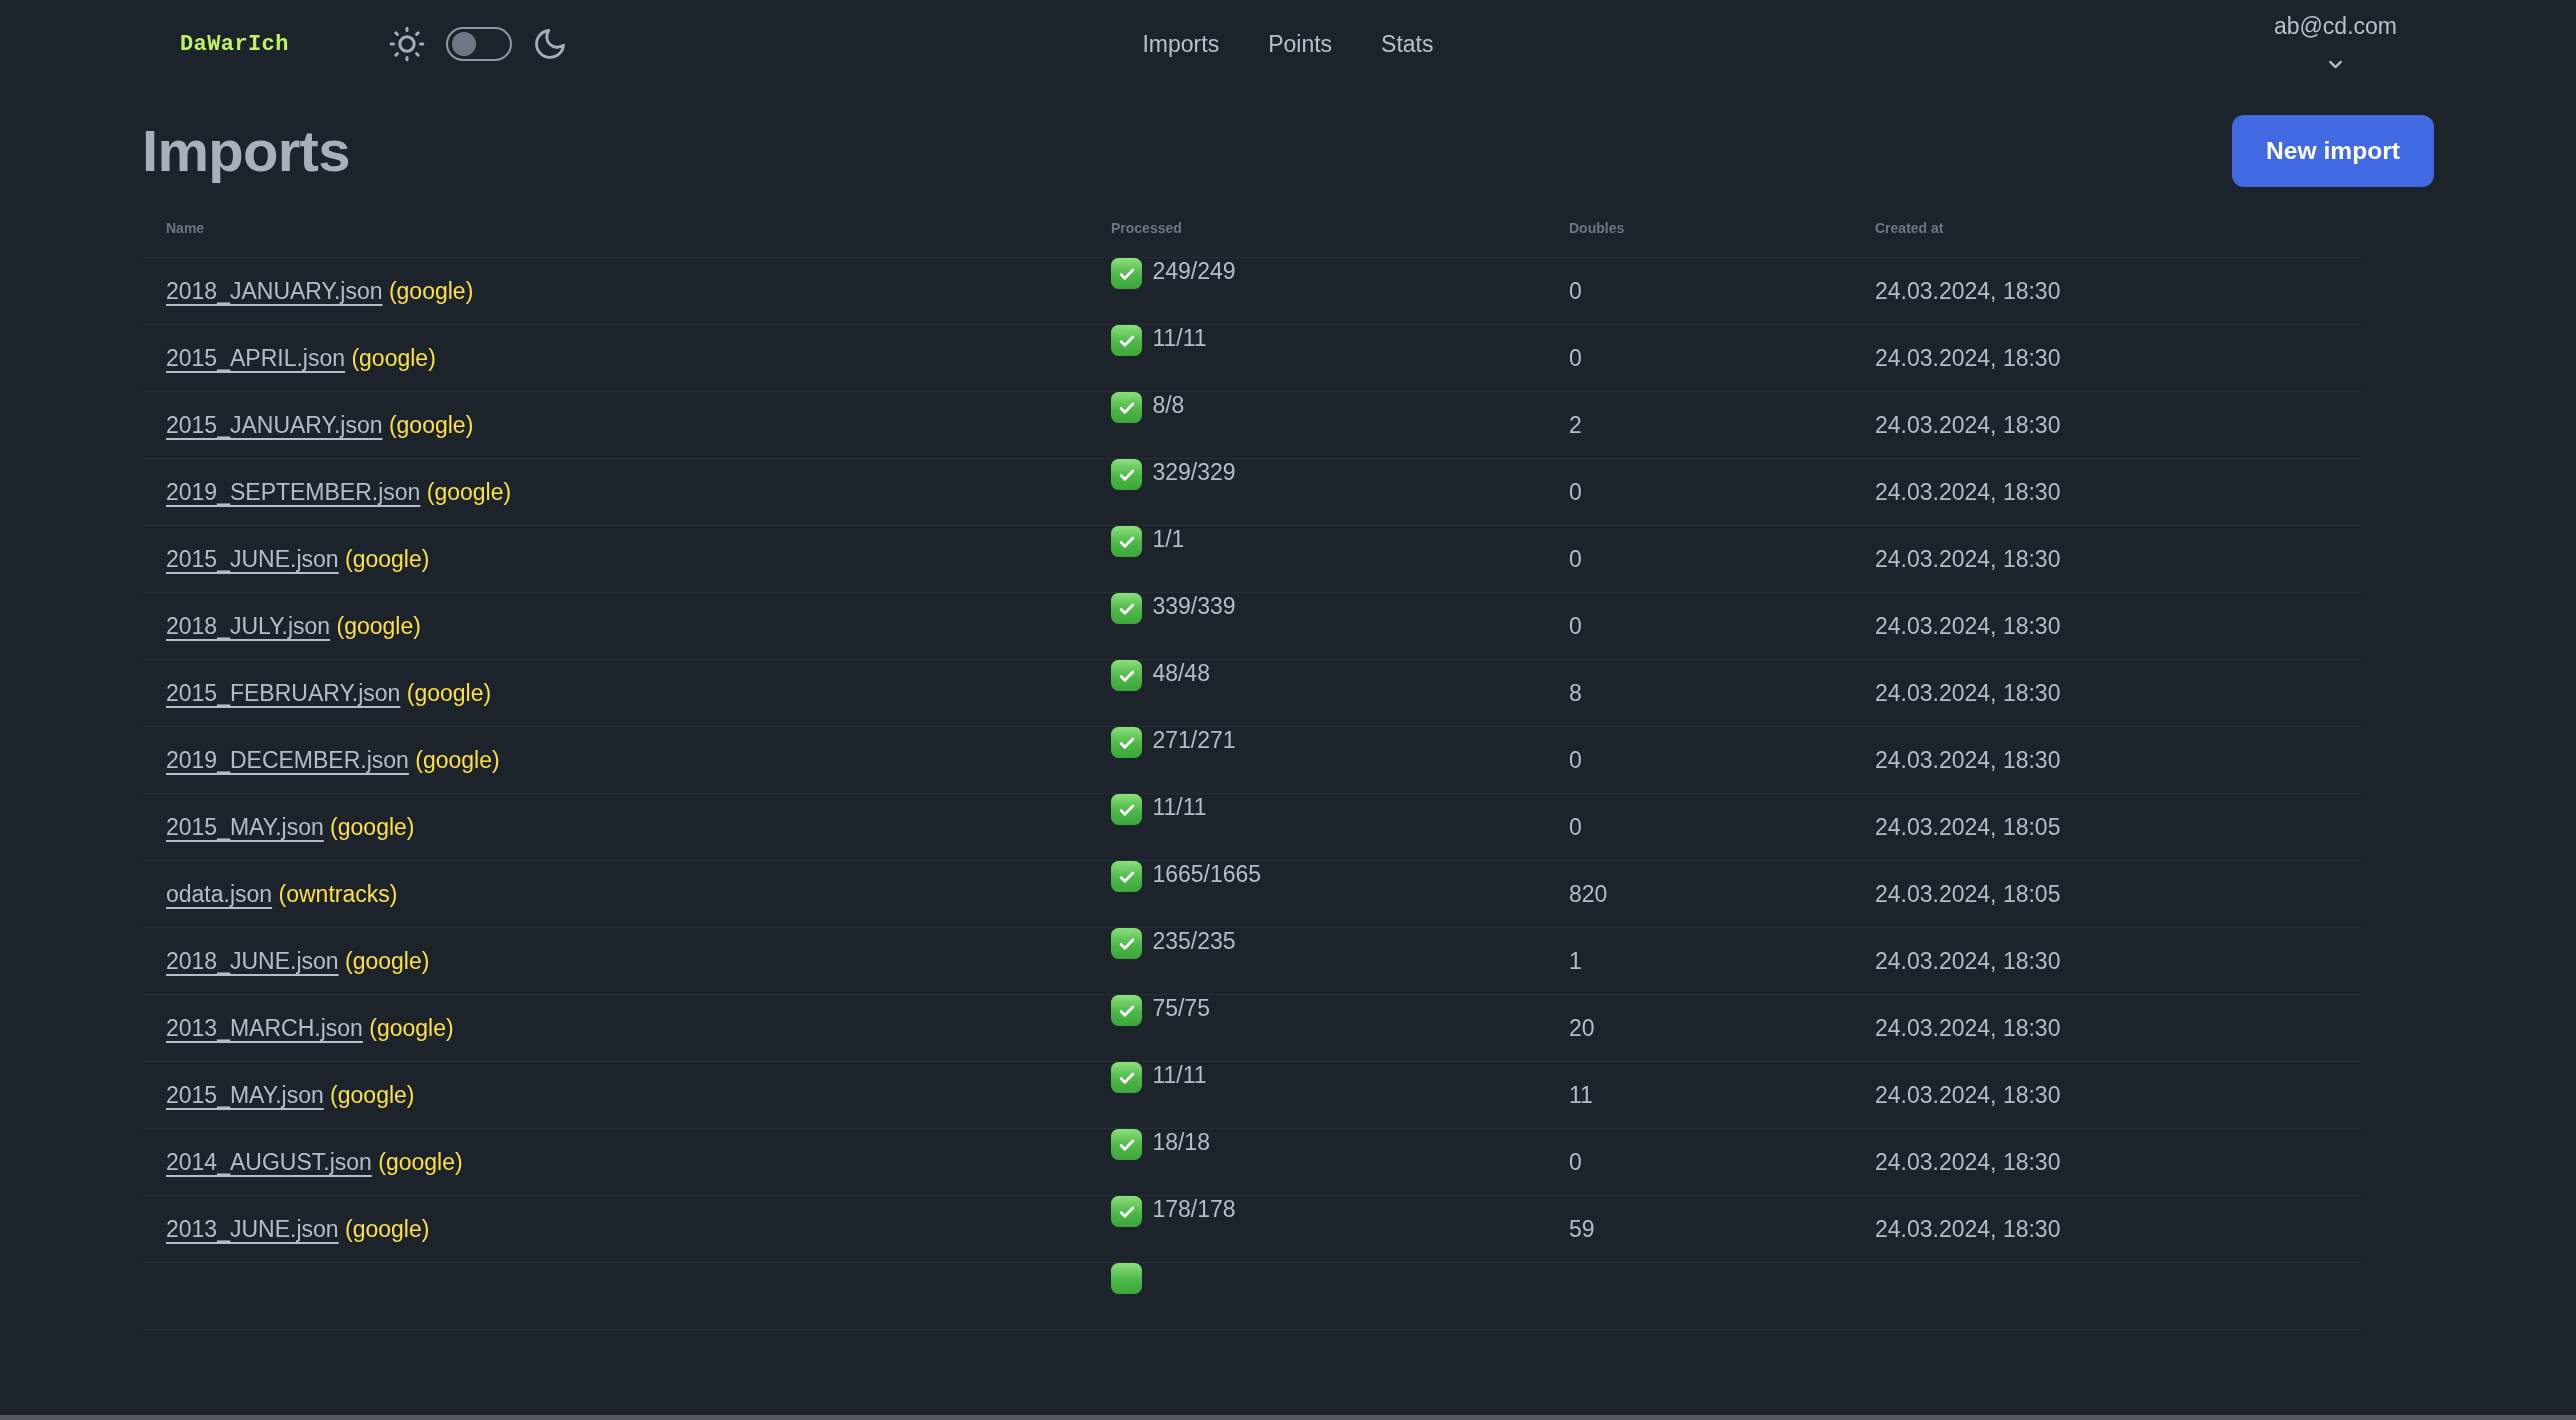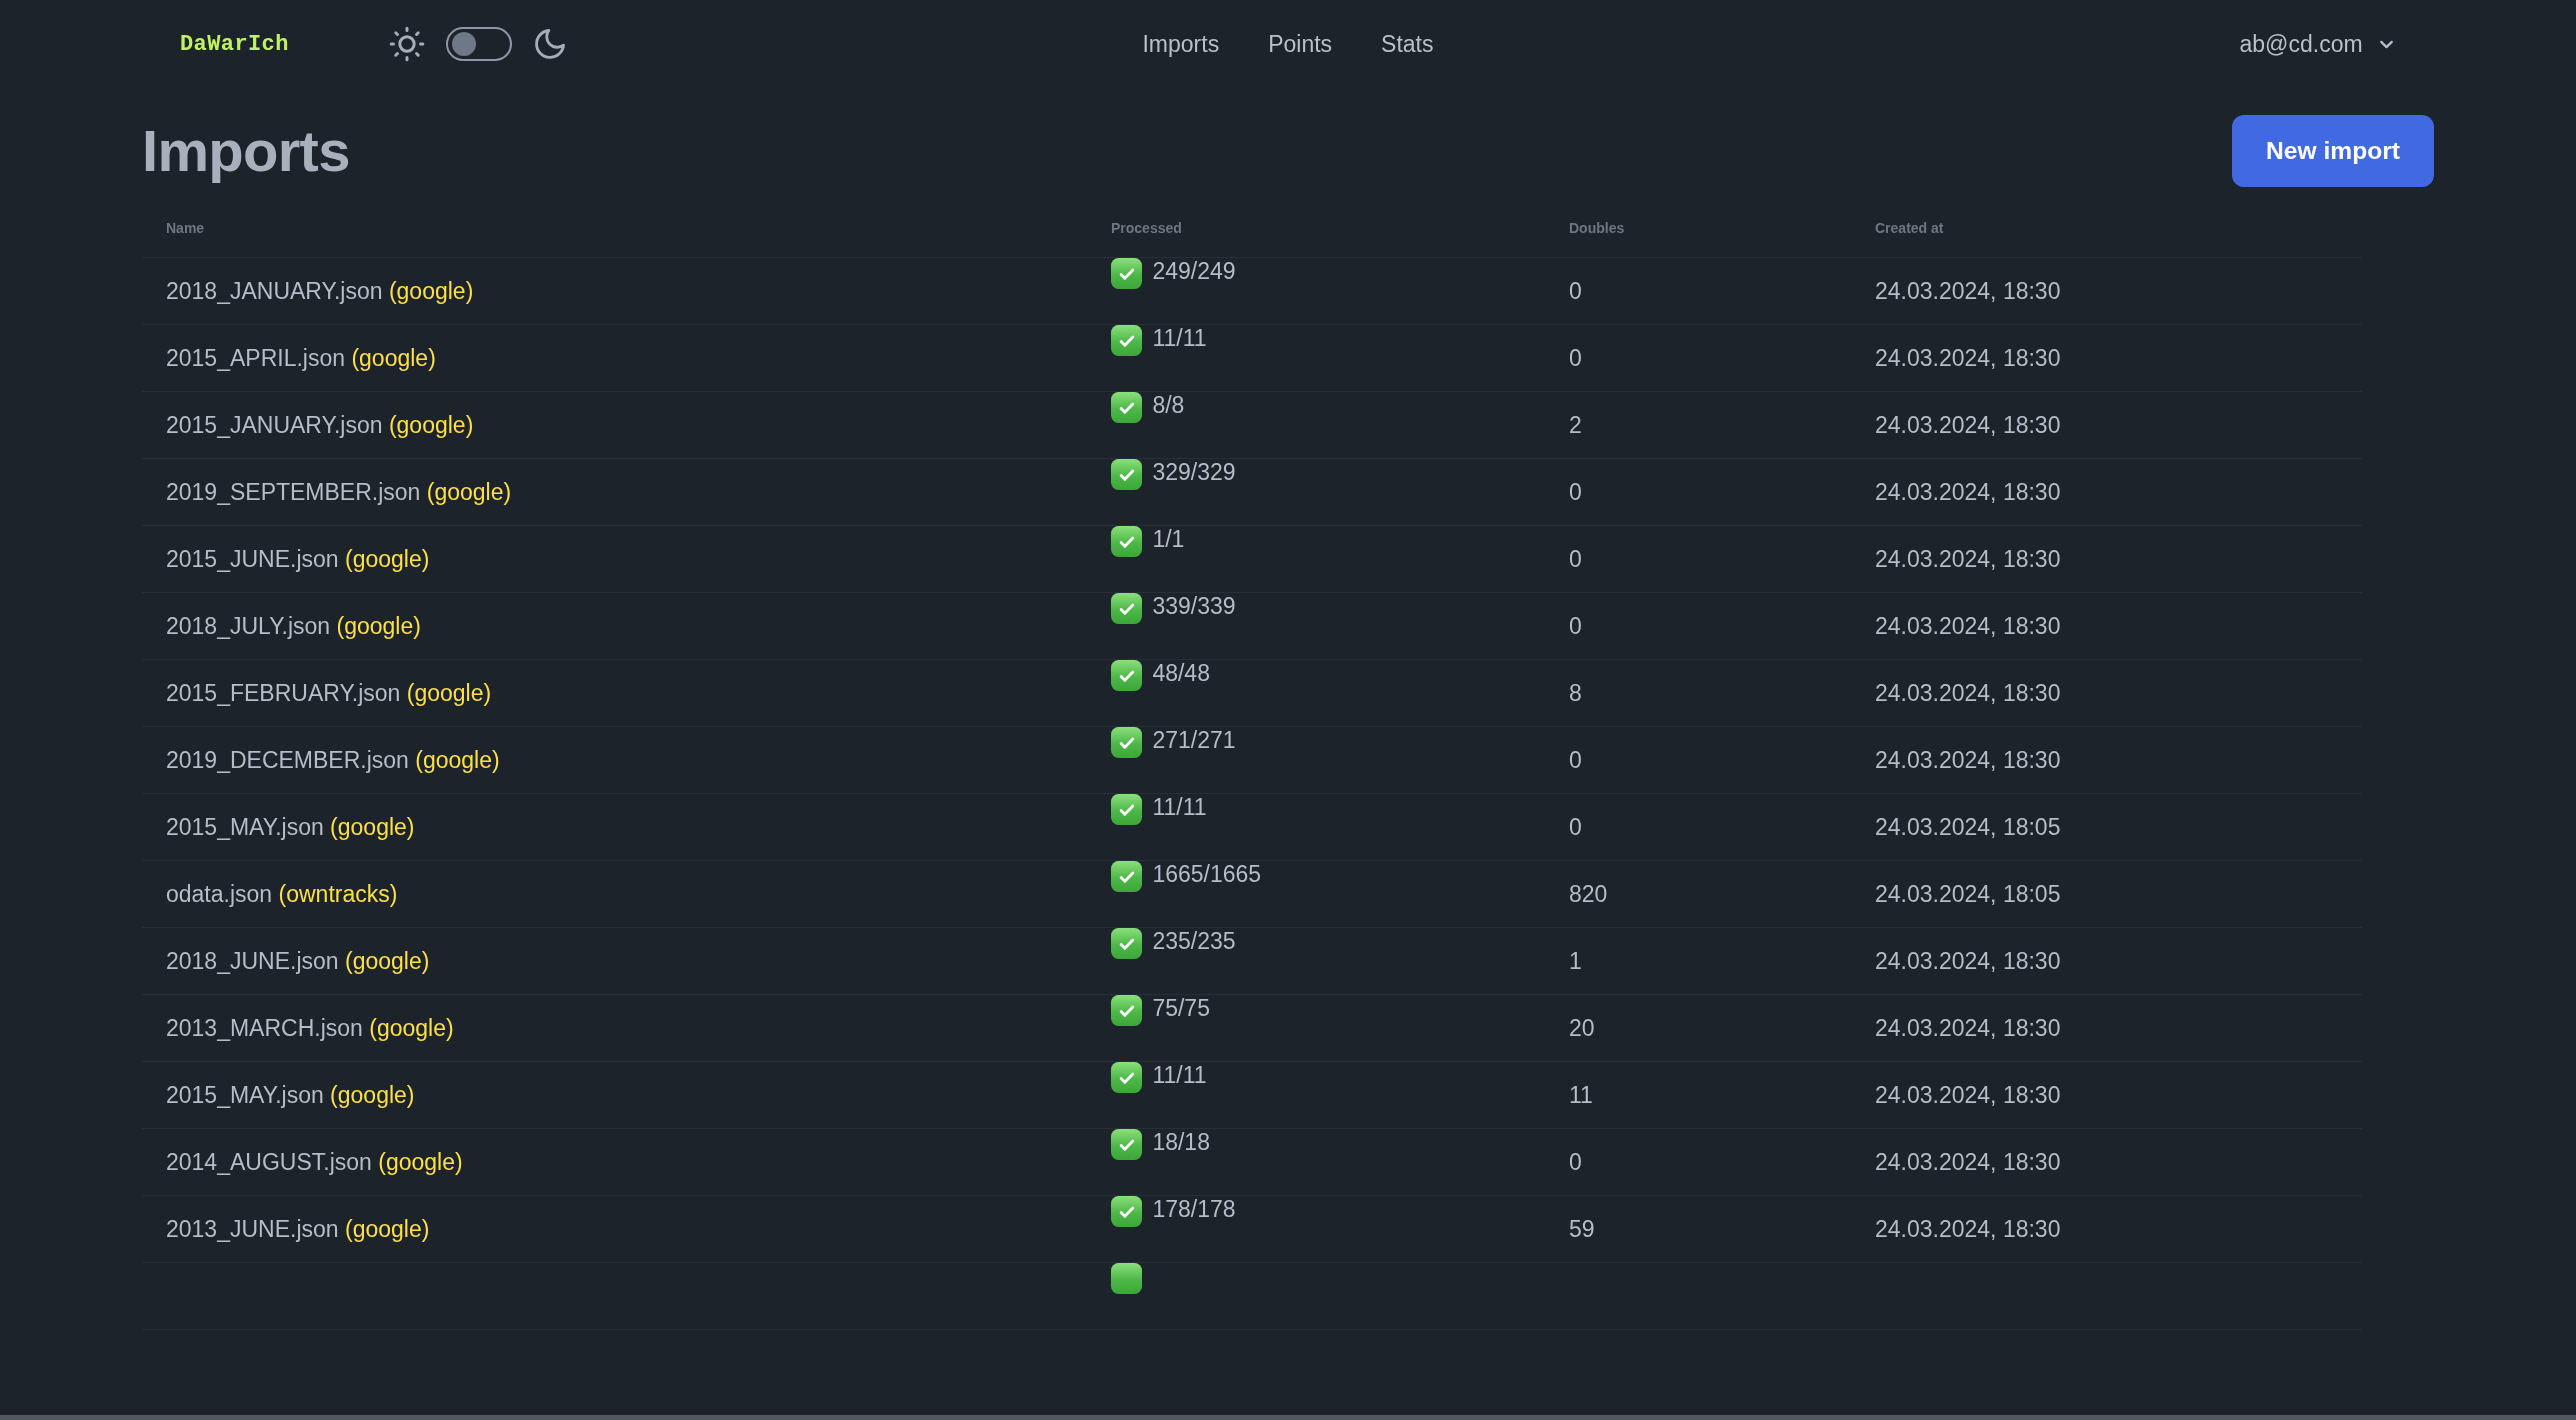--- a/index.html
+++ b/index.html
@@ -57,20 +57,21 @@
     gap:49px;
     font-size:23px;
     color:#b9c0ca;
   }
   .nav-links .nav-link{cursor:pointer;}
   .user{
     margin-left:auto;
     display:flex;align-items:center;gap:13.4px;
     font-size:23px;color:#b9c0ca;
     cursor:pointer;
+    flex-direction:column;
   }
   
   .page{padding:0 142px;}
   .page-head{
     margin-top:27px;
     display:flex;align-items:flex-start;justify-content:space-between;
   }
   h1.page-title{
     margin:0;
     font-size:58px;
@@ -104,20 +105,21 @@
     font-size:23px;
     color:#b6bdc8;
     height:66px;
     padding:0 0 0 24px;
     border-bottom:1.5px solid #272e37;
     white-space:nowrap;
     overflow:hidden;
   }
   a.file-link{
     color:#b6bdc8;
+    text-decoration:underline;
     text-underline-offset:4.5px;
     text-decoration-thickness:1.5px;
     cursor:pointer;
     text-align:center;
   }
   .source{color:#fde047;}
   .processed-cell{display:flex;align-items:flex-start;height:66px;}
   .check{
     display:inline-flex;align-items:center;justify-content:center;
     width:31px;height:31px;

